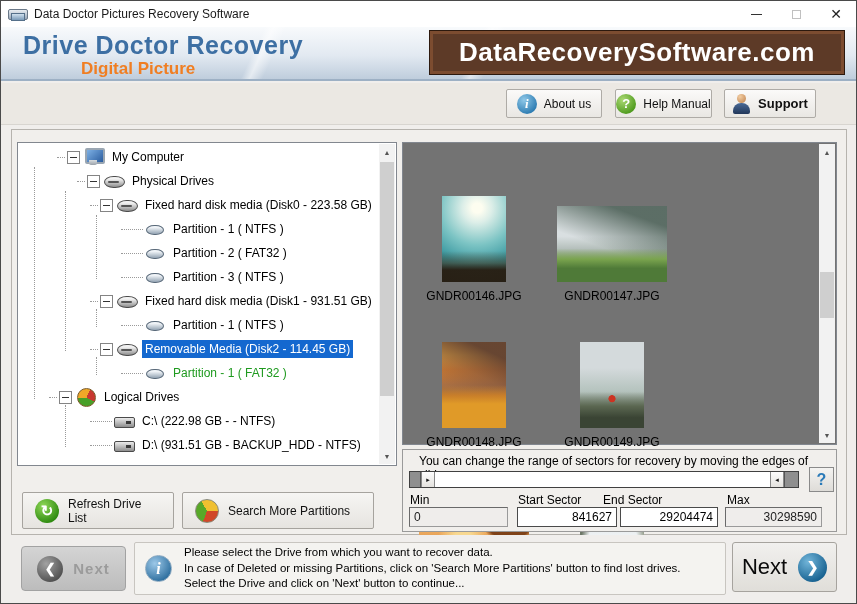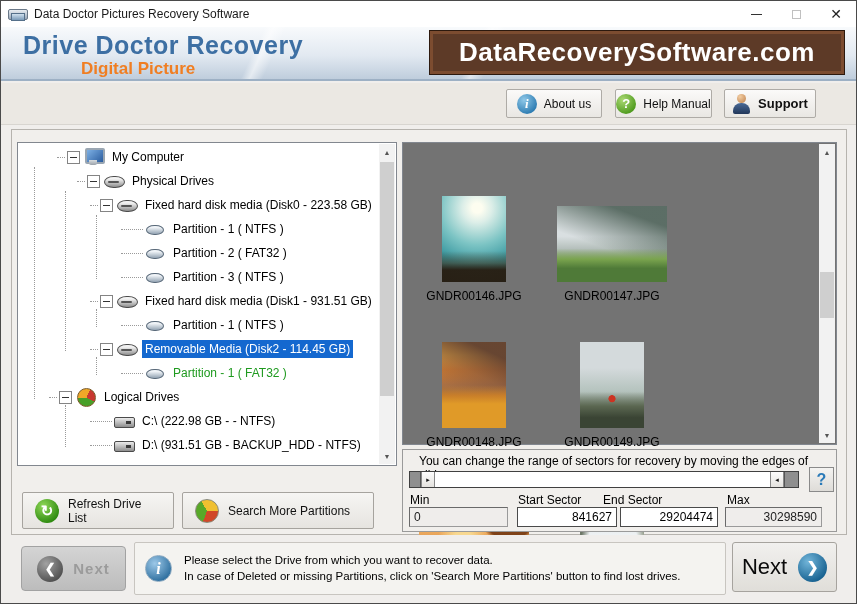--- a/index.html
+++ b/index.html
@@ -363,20 +363,21 @@
   <div class="footer">
     <div class="back-btn">
       <span class="ci ci-back">❮</span>
       <span class="back-label">Next</span>
     </div>
     <div class="info-box">
       <span class="ci ci-info">i</span>
       <div class="info-lines">
         <div>Please select the Drive from which you want to recover data.</div>
         <div>In case of Deleted or missing Partitions, click on 'Search More Partitions' button to find lost drives.</div>
+        <div>Select the Drive and click on 'Next' button to continue...</div>
       </div>
     </div>
     <div class="next-btn">
       <span class="next-label">Next</span>
       <span class="ci ci-next">❯</span>
     </div>
   </div>
 
 </div>
 

